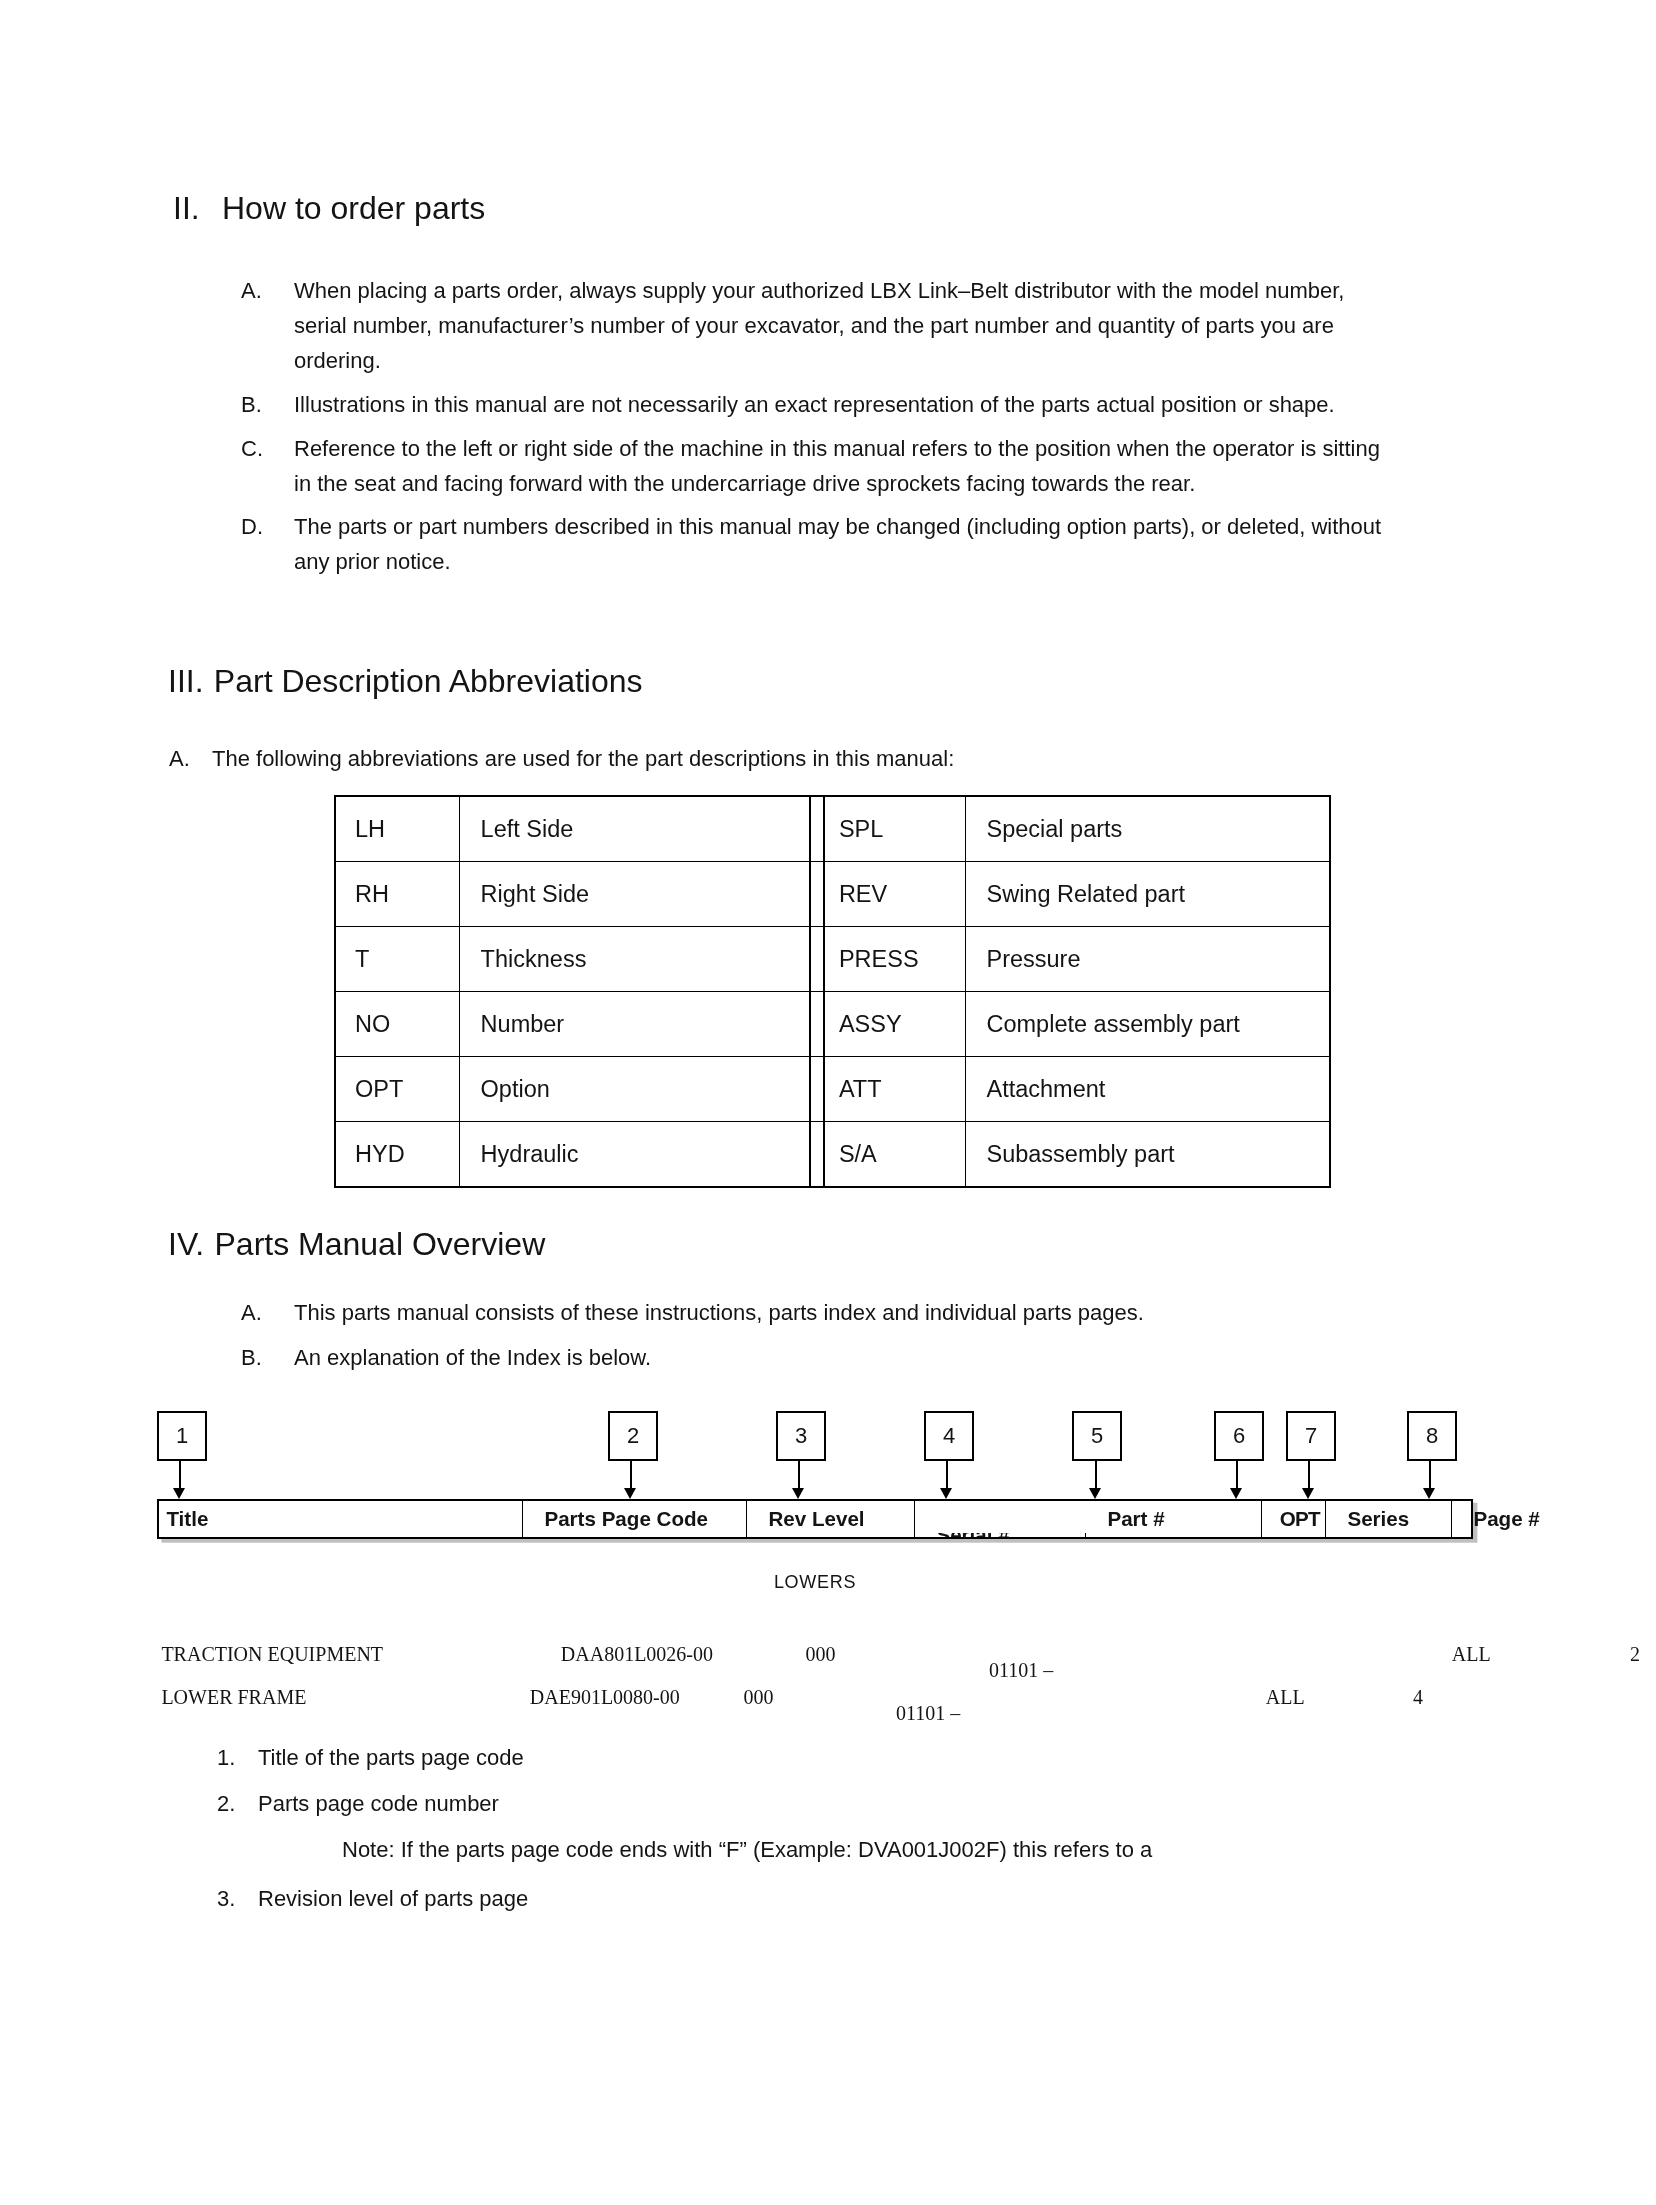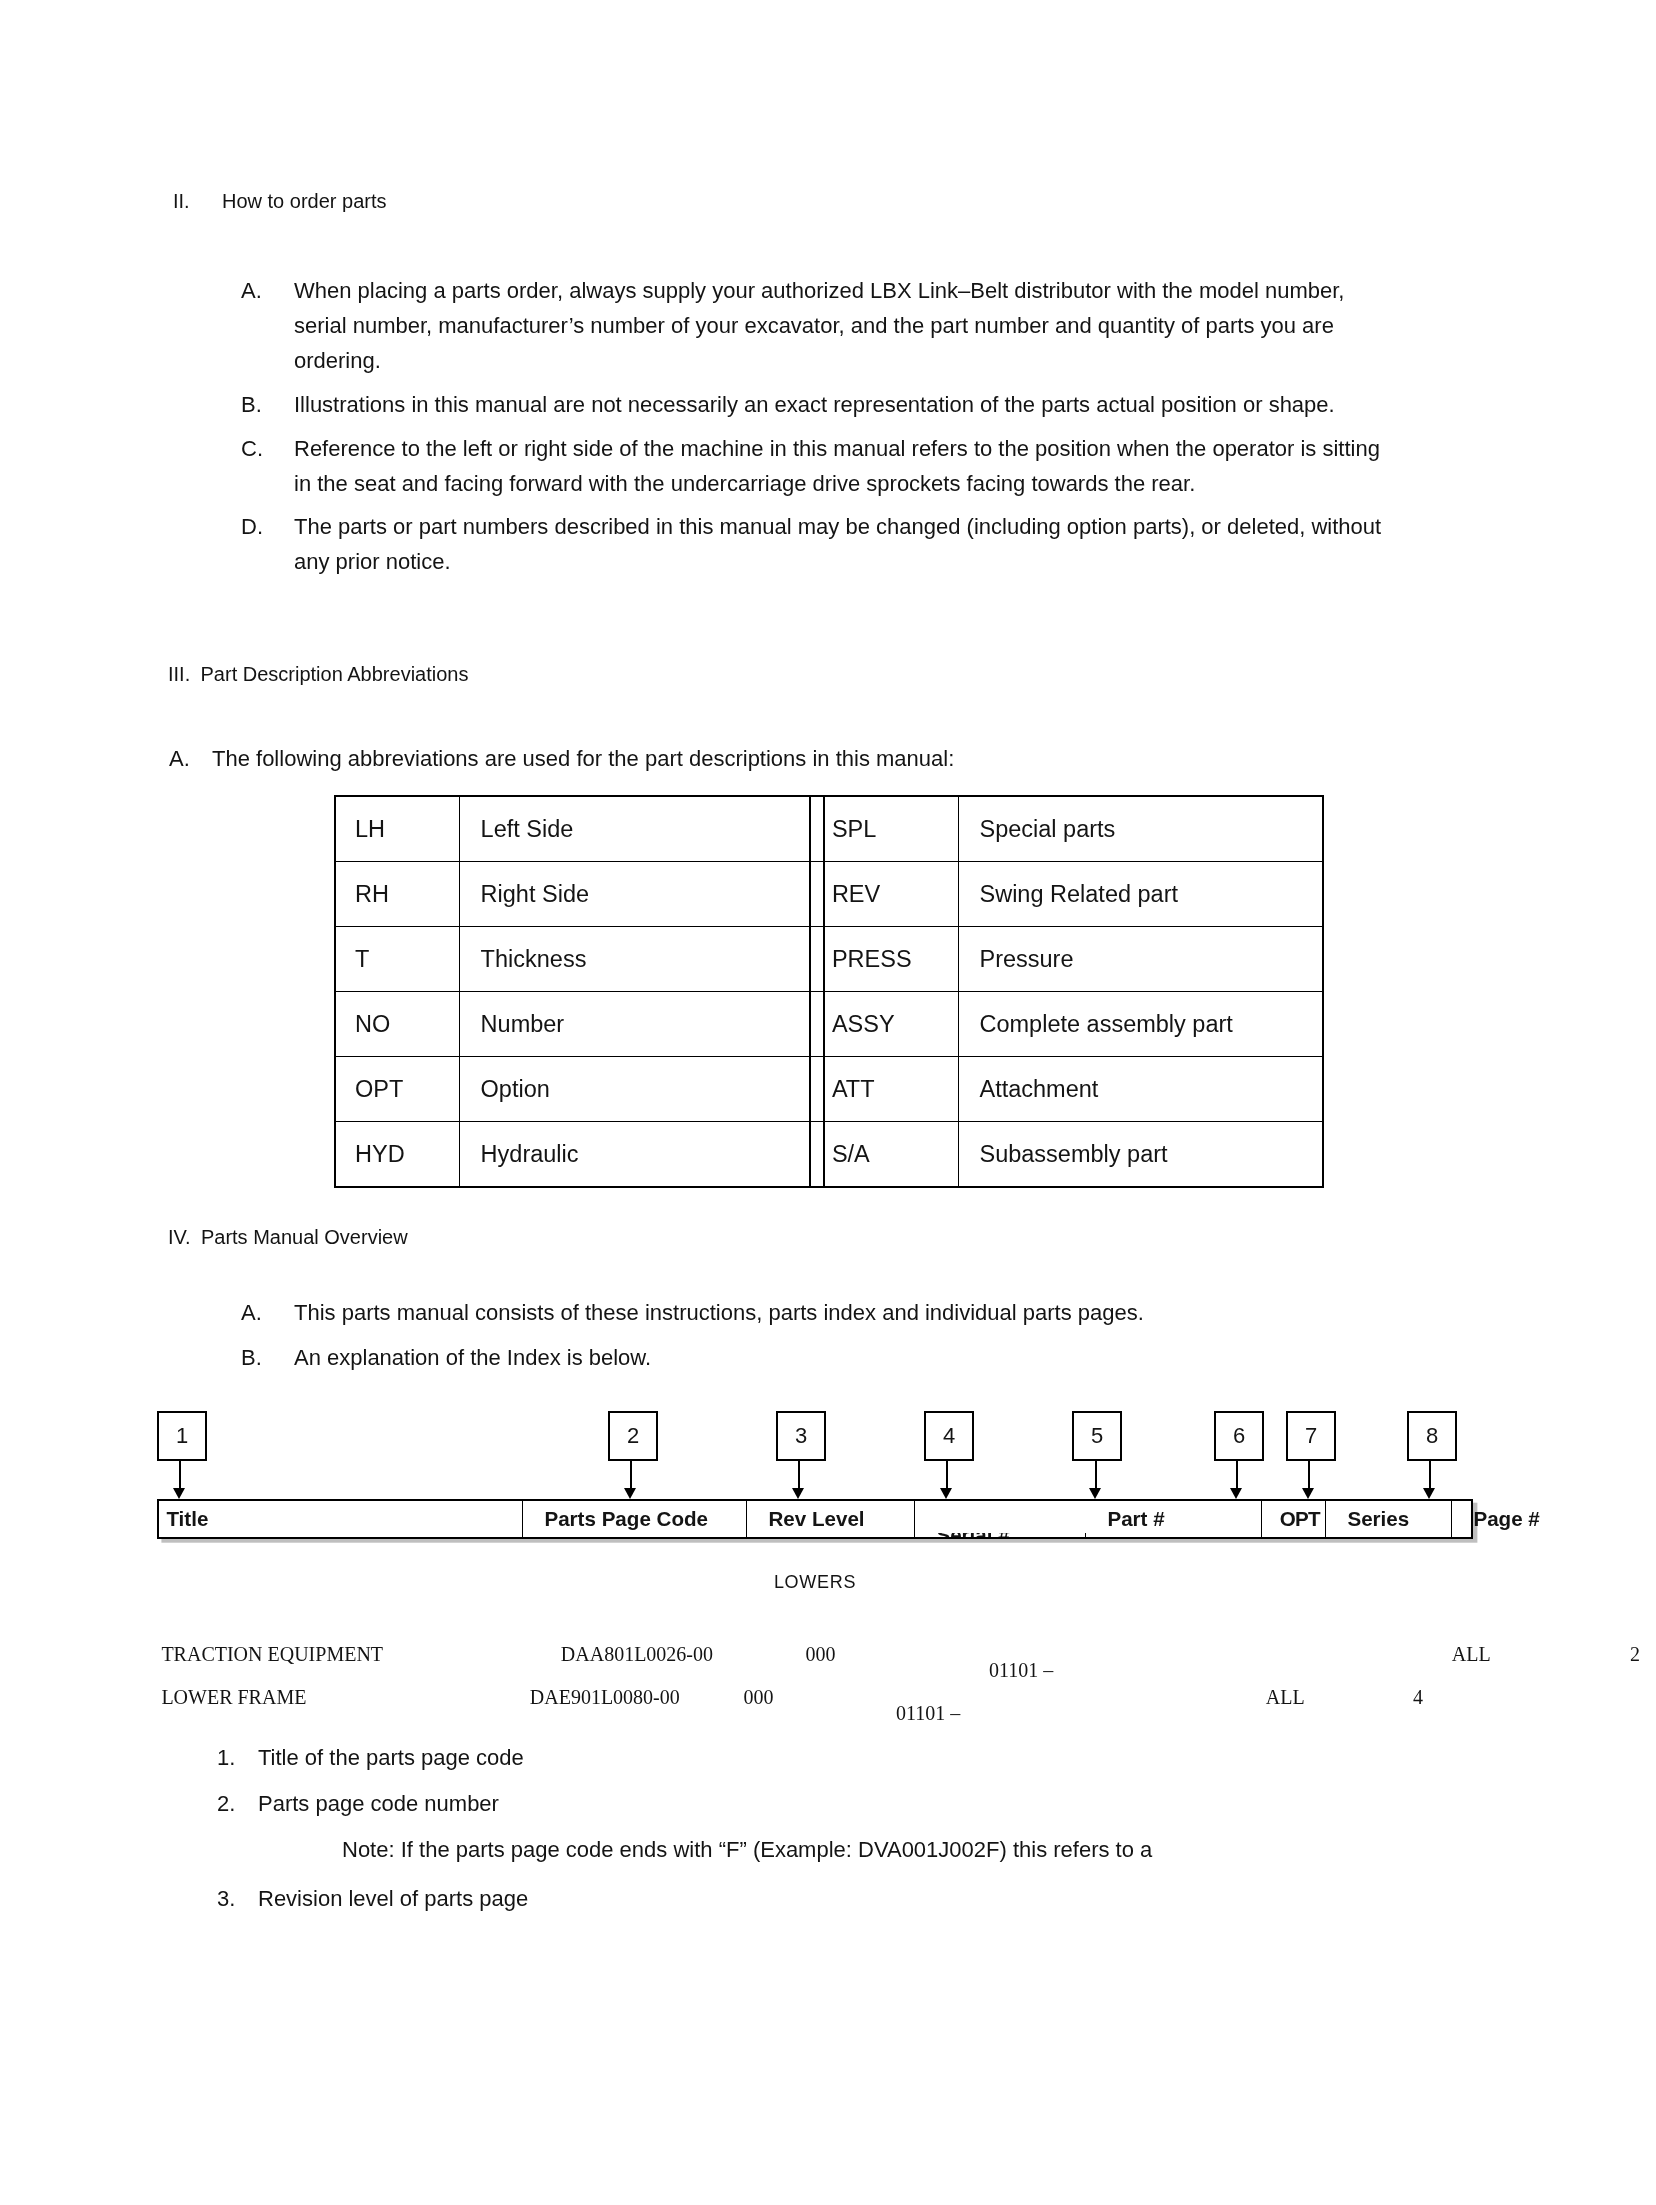--- a/index.html
+++ b/index.html
@@ -7,38 +7,38 @@
     position:relative;
     width:1657px;
     height:2205px;
     background:#ffffff;
     color:#141414;
     font-family:"Liberation Sans", sans-serif;
   }
   .abs{position:absolute;}
 
   
-  .sec-heading{font-size:20px;font-weight:400;white-space:nowrap;}
+  .sec-heading{font-size:32px;font-weight:400;white-space:nowrap;}
   .h-num{display:inline-block;}
   #sec2-heading .h-num{width:49px;}
   #sec3-heading .h-num{margin-right:10.3px;}
   #sec4-heading .h-num{margin-right:10.3px;}
 
   
   .li{display:flex;margin-bottom:8.8px;}
   .li-label{width:53px;flex:none;font-size:22px;line-height:35px;}
   .li-text{flex:1;font-size:22px;line-height:35px;}
 
   
   table.abbrev{border-collapse:collapse;border:2.2px solid #000;table-layout:fixed;margin-left:25px;}
   table.abbrev td{height:62px;font-size:23.5px;vertical-align:middle;}
   td.ab1{width:103px;border-right:1.5px solid #000;padding-left:19px;}
   td.de1{width:327px;border-right:2.2px solid #000;padding-left:20.6px;}
   td.mid{width:10.3px;border-right:2.2px solid #000;}
-  td.ab2{width:125px;border-right:1.5px solid #000;padding-left:7px;}
+  td.ab2{width:125px;border-right:1.5px solid #000;padding-left:14px;}
   td.de2{width:342px;padding-left:20.6px;}
   table.abbrev tr td{border-bottom:1.5px solid #000;}
   table.abbrev tr:last-child td{border-bottom:none;}
 
   
   #index-diagram{left:0;top:1405px;width:1657px;height:147px;}
   .callout-box{
     position:absolute;top:5.9px;width:46px;height:46px;
     border:2.2px solid #000;display:flex;align-items:center;justify-content:center;
     font-size:22px;background:#fff;

